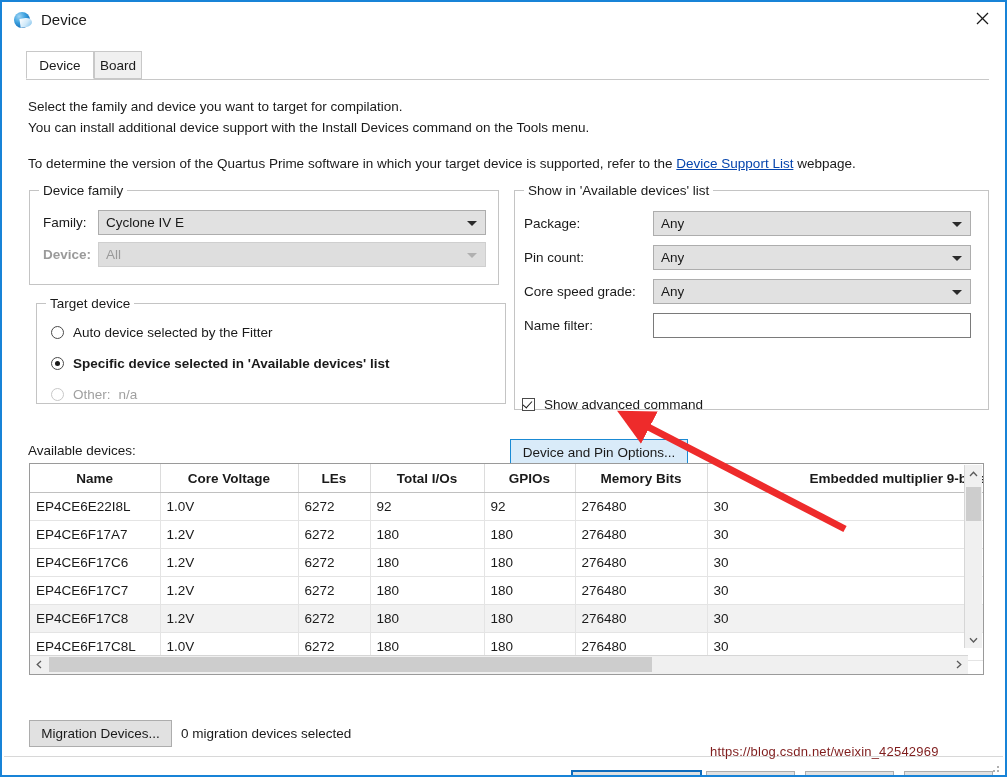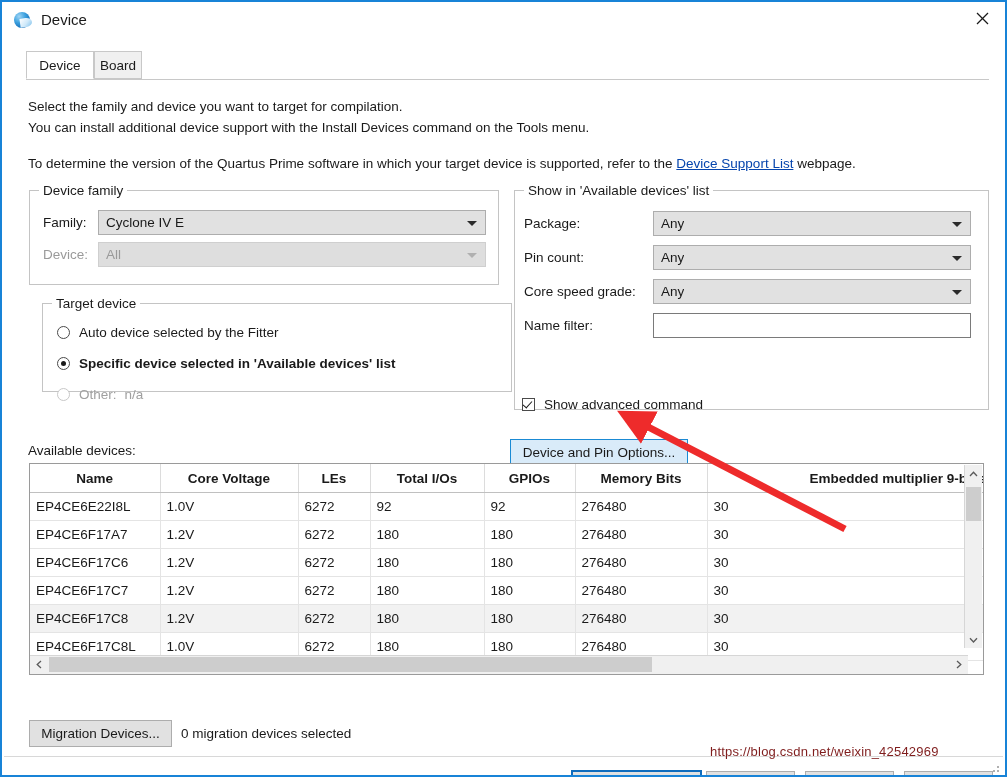--- a/index.html
+++ b/index.html
@@ -140,30 +140,30 @@
     top: -8px;
     left: 9px;
     background: #ffffff;
     padding: 0 4px;
     font-size: 13.5px;
     color: #1a1a1a;
     white-space: nowrap;
   }
 
   #gb-family { left: 25px; top: 153px; width: 470px; height: 95px; }
-  #gb-target { left: 38px; top: 266px; width: 470px; height: 89px; }
+  #gb-target { left: 32px; top: 266px; width: 470px; height: 101px; }
   #gb-show   { left: 510px; top: 153px; width: 475px; height: 220px; }
 
   .field-label {
     position: absolute;
     font-size: 13.5px;
     color: #1a1a1a;
     white-space: nowrap;
   }
-  .field-label.disabled { color: #9a9a9a; }
+  .field-label.disabled { color: #9a9a9a; font-weight: bold; }
 
   
   .combo {
     position: absolute;
     box-sizing: border-box;
     height: 25px;
     background: #e1e1e1;
     border: 1px solid #adadad;
     display: flex;
     align-items: center;

